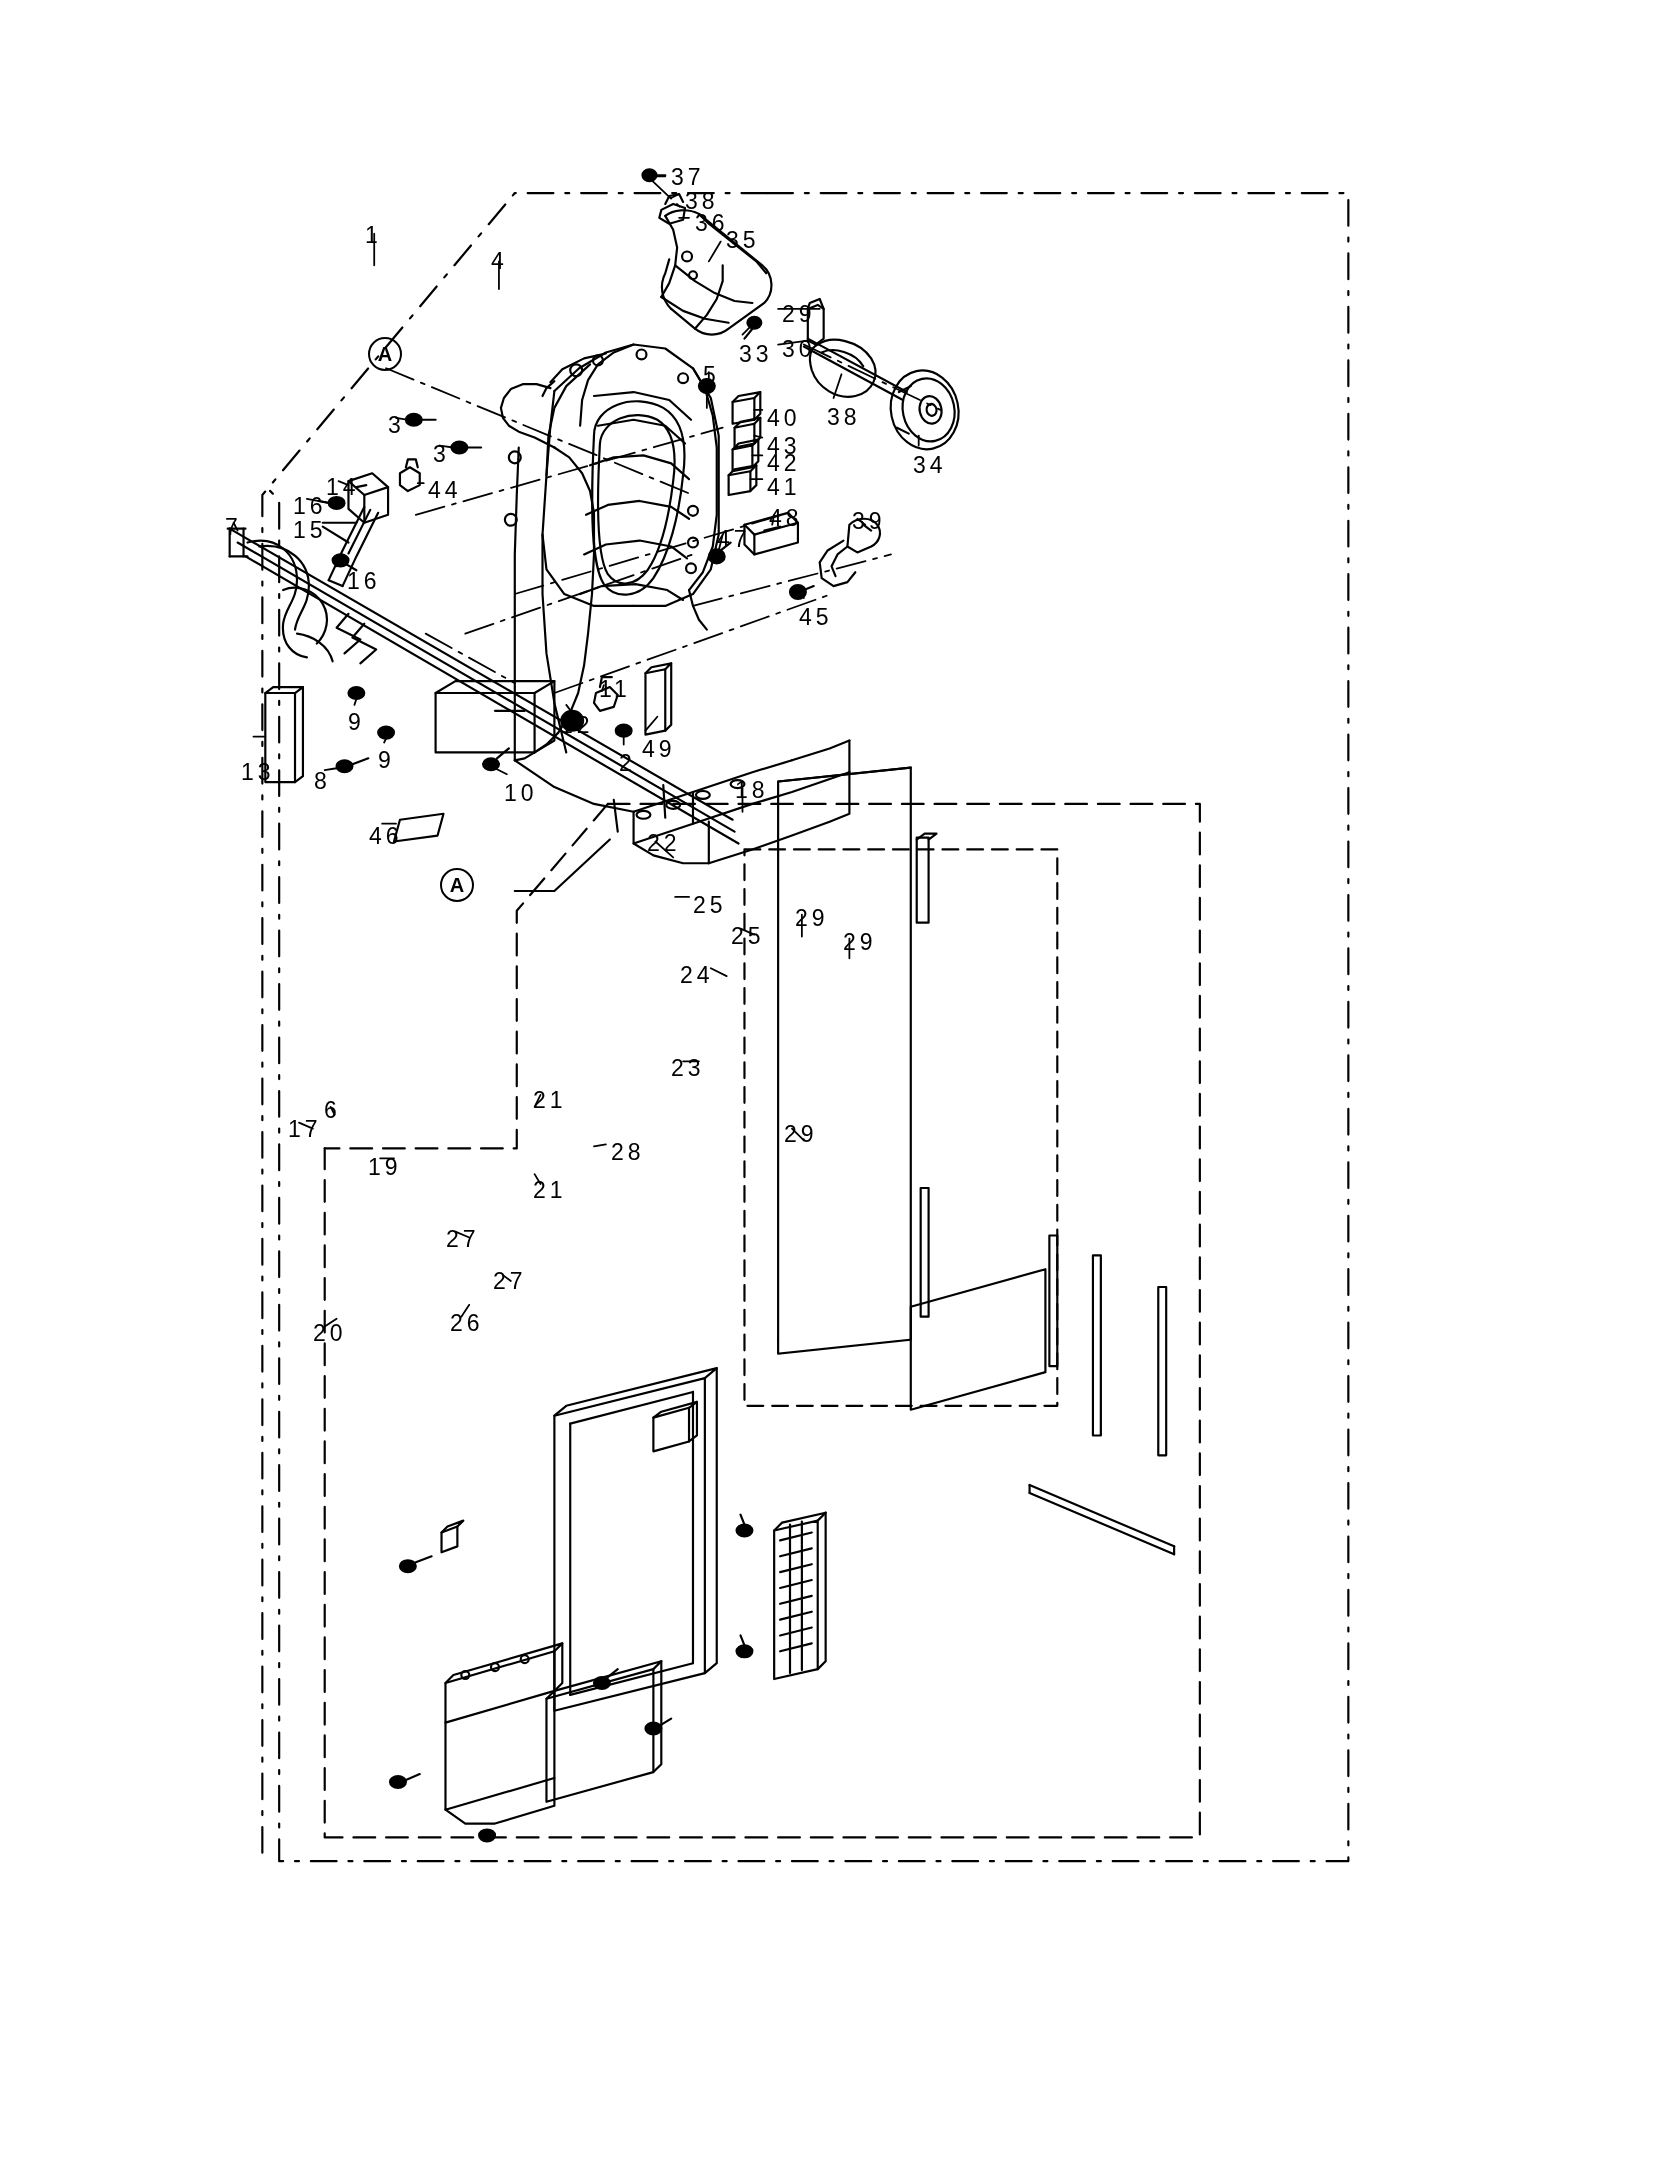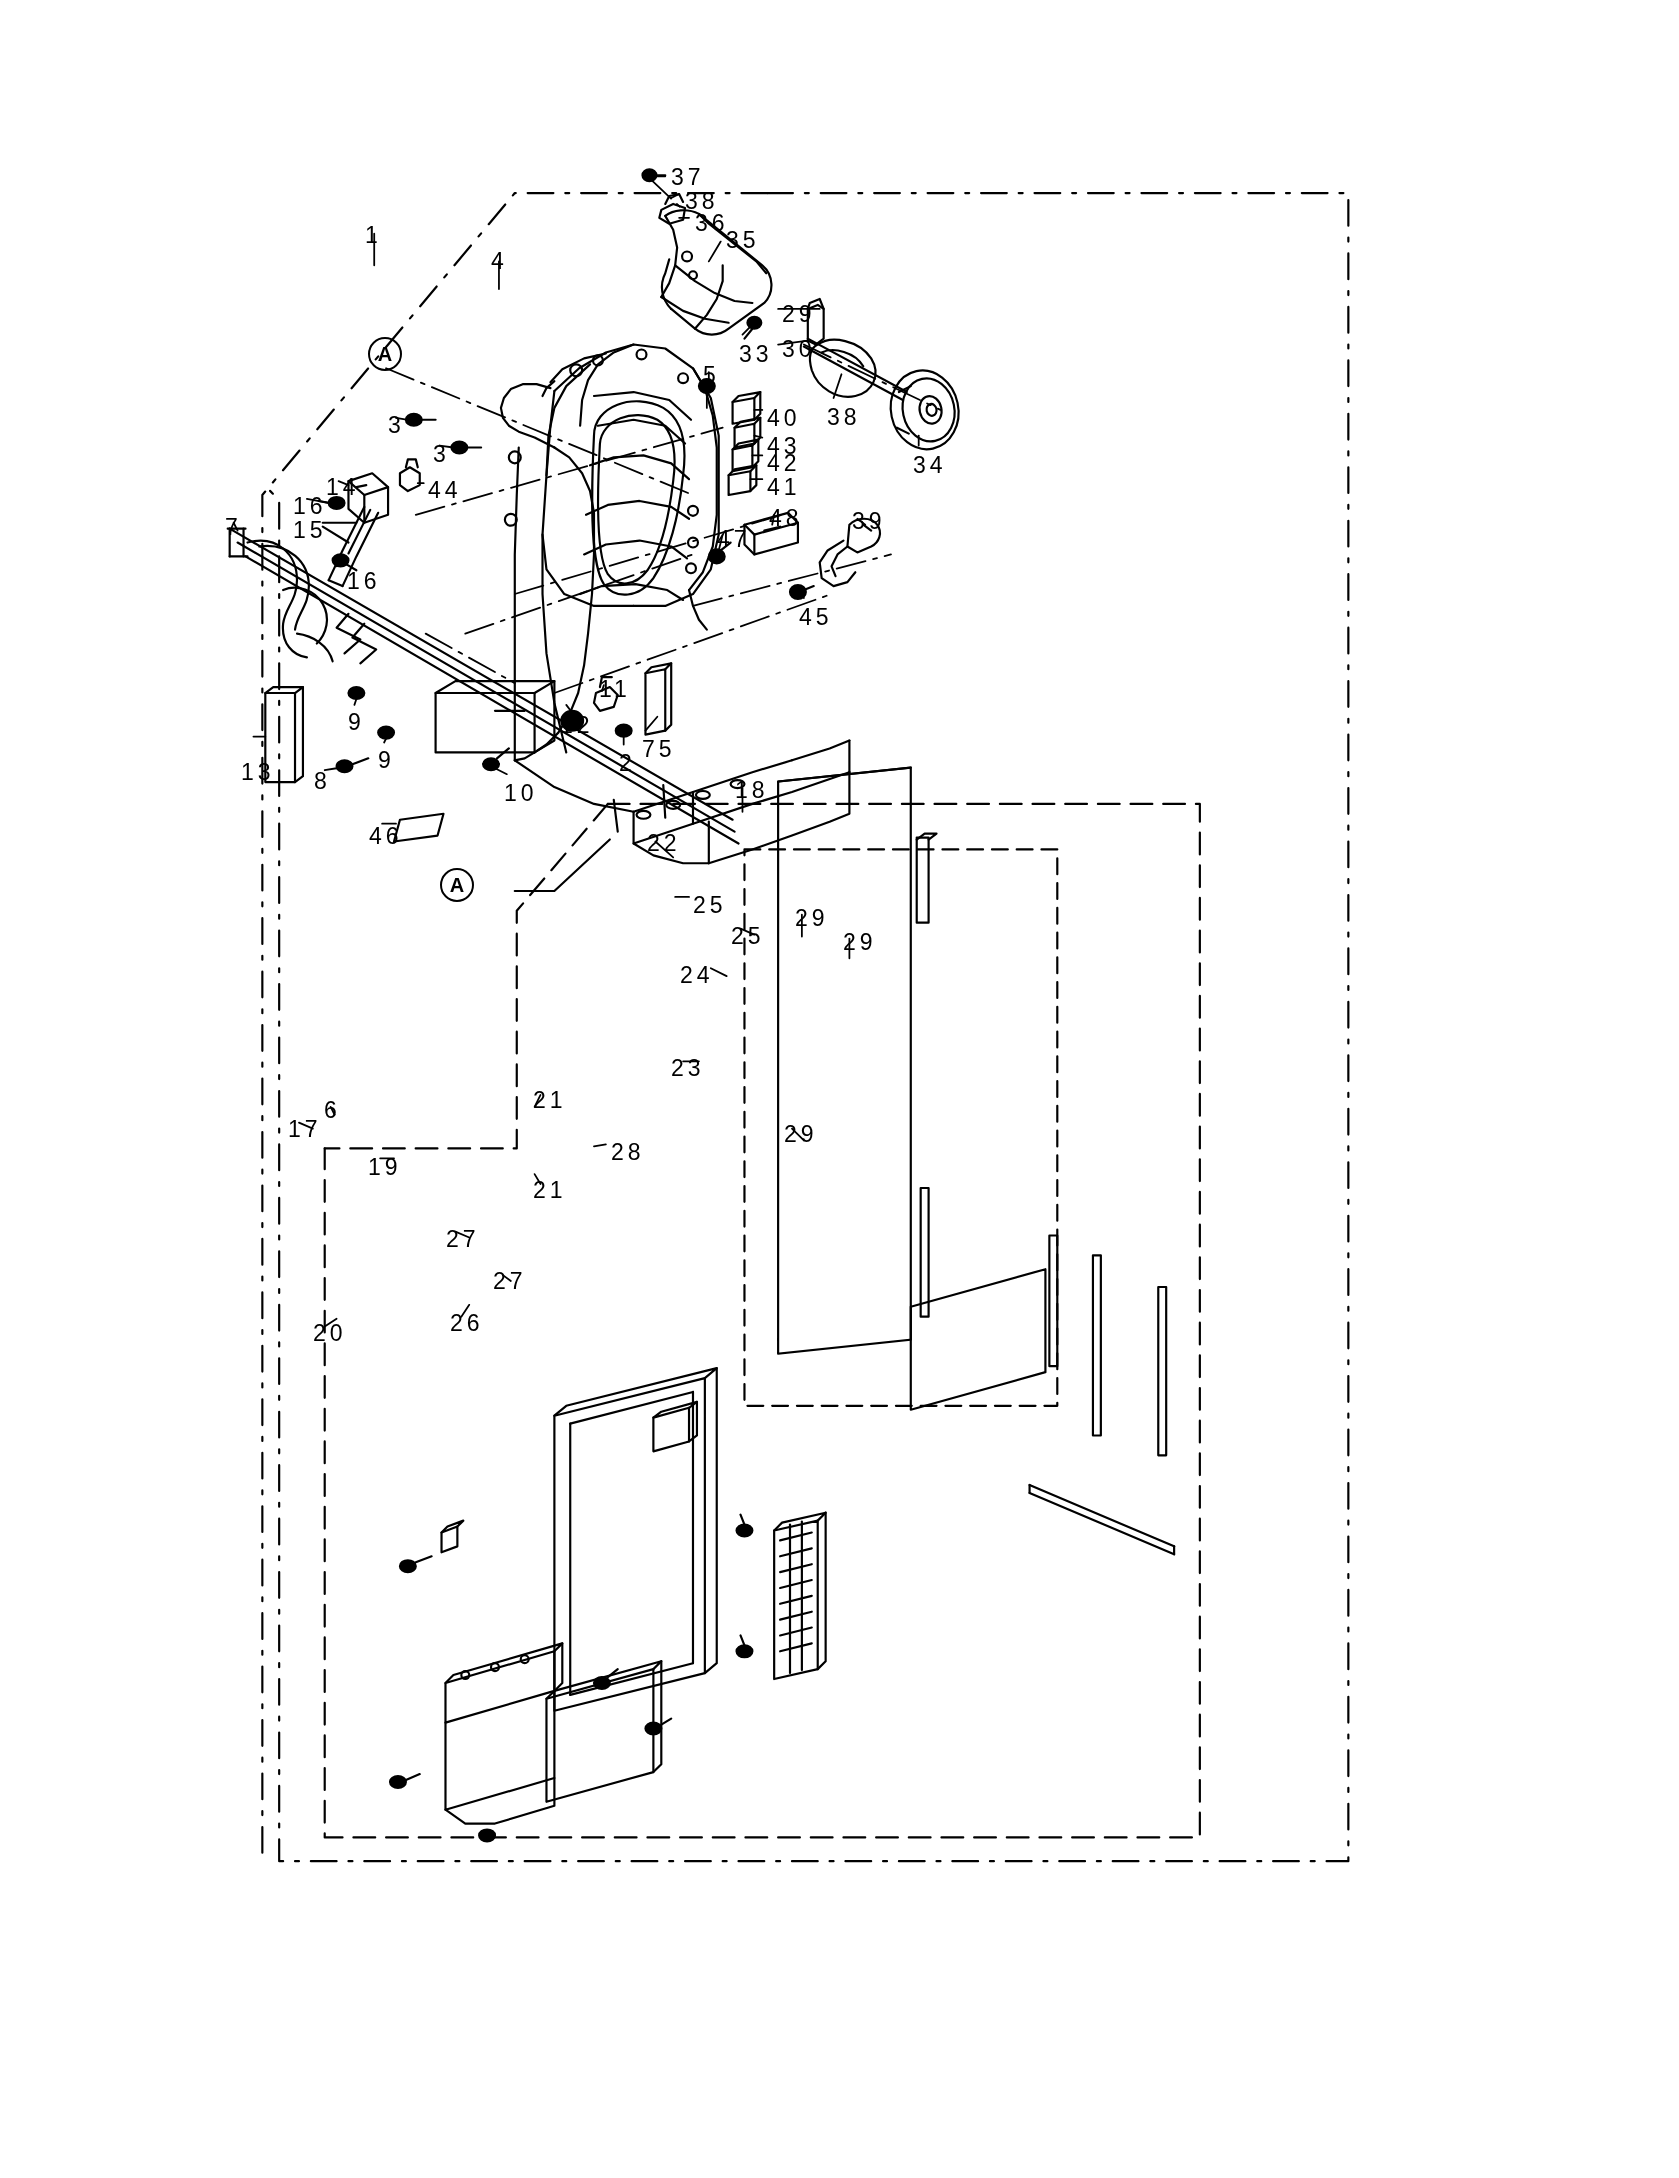--- a/index.html
+++ b/index.html
@@ -459,21 +459,21 @@
   <div class="callout" style="left:852px; top:510px;">39</div>
   <div class="callout" style="left:799px; top:606px;">45</div>
   <div class="callout" style="left:348px; top:711px;">9</div>
   <div class="callout" style="left:378px; top:749px;">9</div>
   <div class="callout" style="left:314px; top:770px;">8</div>
   <div class="callout" style="left:241px; top:761px;">13</div>
   <div class="callout" style="left:504px; top:782px;">10</div>
   <div class="callout" style="left:560px; top:714px;">12</div>
   <div class="callout" style="left:599px; top:678px;">11</div>
   <div class="callout" style="left:619px; top:752px;">2</div>
-  <div class="callout" style="left:642px; top:738px;">75</div>
+  <div class="callout" style="left:642px; top:738px;">49</div>
   <div class="callout" style="left:369px; top:825px;">46</div>
   <div class="callout" style="left:735px; top:779px;">18</div>
   <div class="callout" style="left:647px; top:832px;">22</div>
   <div class="callout" style="left:693px; top:894px;">25</div>
   <div class="callout" style="left:731px; top:925px;">25</div>
   <div class="callout" style="left:795px; top:907px;">29</div>
   <div class="callout" style="left:843px; top:931px;">29</div>
   <div class="callout" style="left:680px; top:964px;">24</div>
   <div class="callout" style="left:671px; top:1057px;">23</div>
   <div class="callout" style="left:784px; top:1123px;">29</div>

